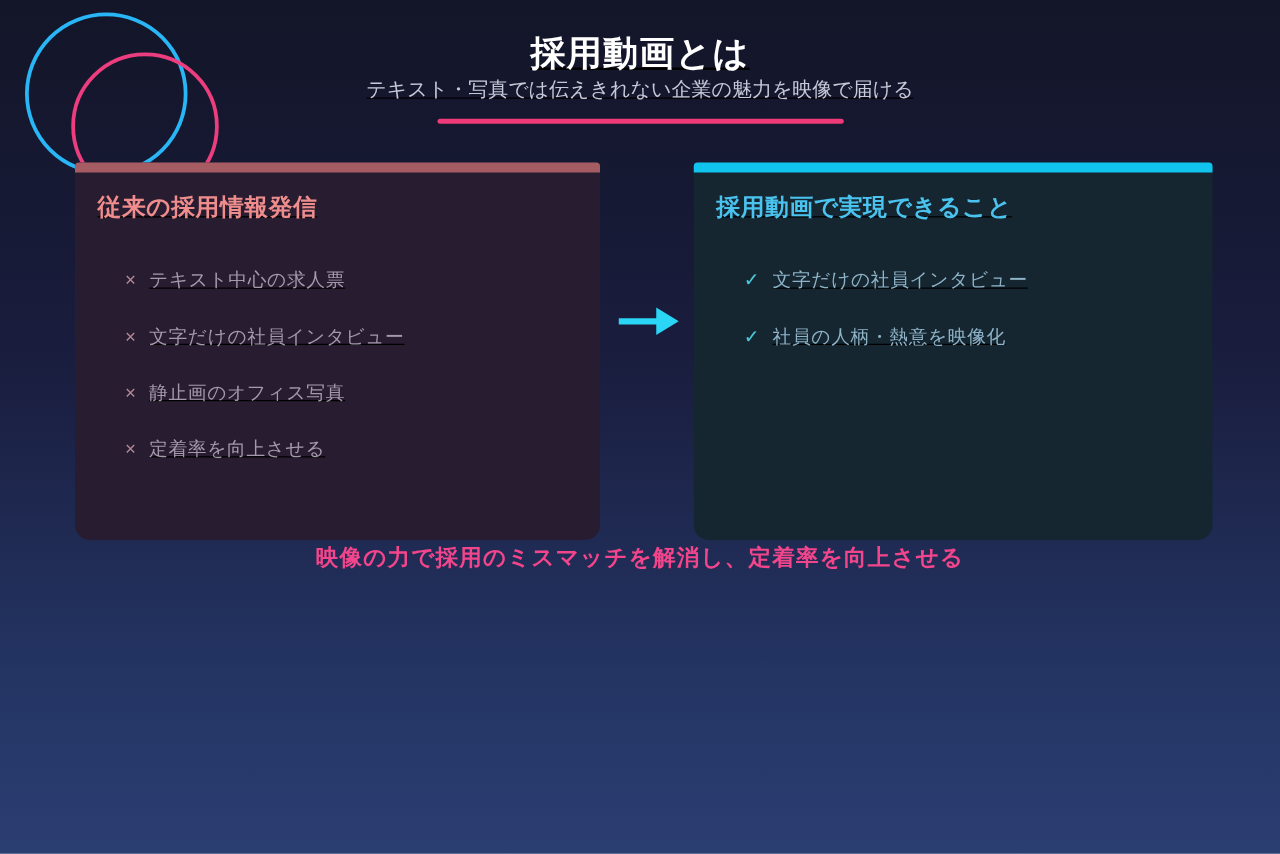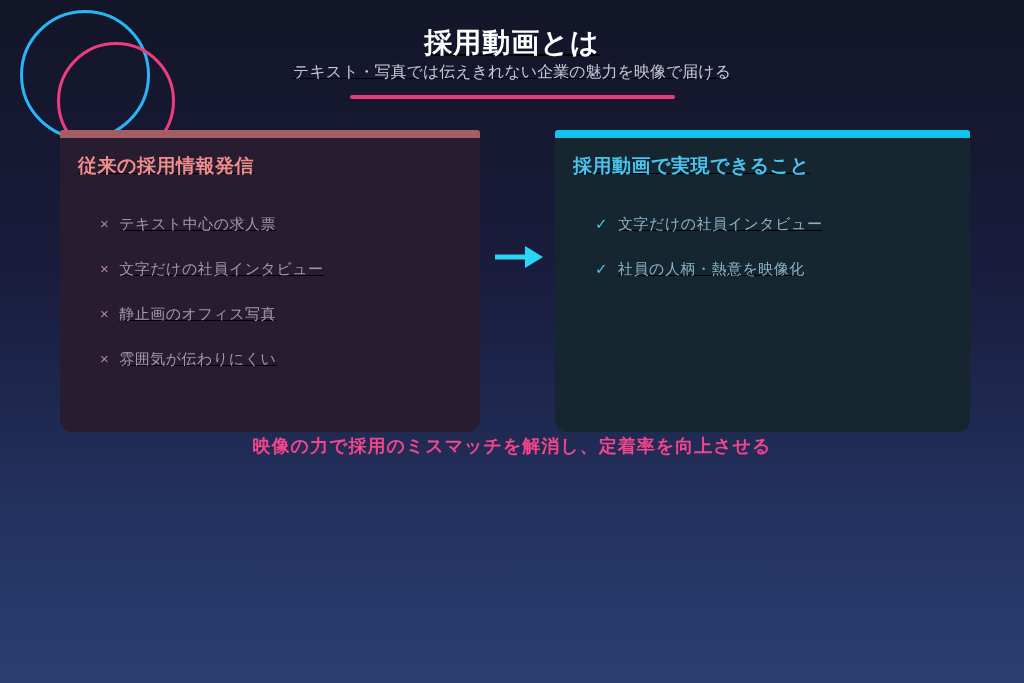--- a/index.html
+++ b/index.html
@@ -85,21 +85,21 @@
   </div>
 
   <div class="card before">
     <div class="card-bar"></div>
     <div class="card-body">
       <div class="card-title">従来の採用情報発信</div>
       <ul class="card-list">
         <li><span class="marker">×</span><span>テキスト中心の求人票</span></li>
         <li><span class="marker">×</span><span>文字だけの社員インタビュー</span></li>
         <li><span class="marker">×</span><span>静止画のオフィス写真</span></li>
-        <li><span class="marker">×</span><span>雰囲気が伝わりにくい</span></li>
+        <li><span class="marker">×</span><span>定着率を向上させる</span></li>
       </ul>
     </div>
   </div>
 
   <div class="arrow">
     <svg width="50" height="26" viewBox="0 0 50 26">
       <line x1="1" y1="13" x2="33" y2="13" stroke="#2bd5f5" stroke-width="5"></line>
       <polygon points="31,2 49,13 31,24" fill="#2bd5f5"></polygon>
     </svg>
   </div>

